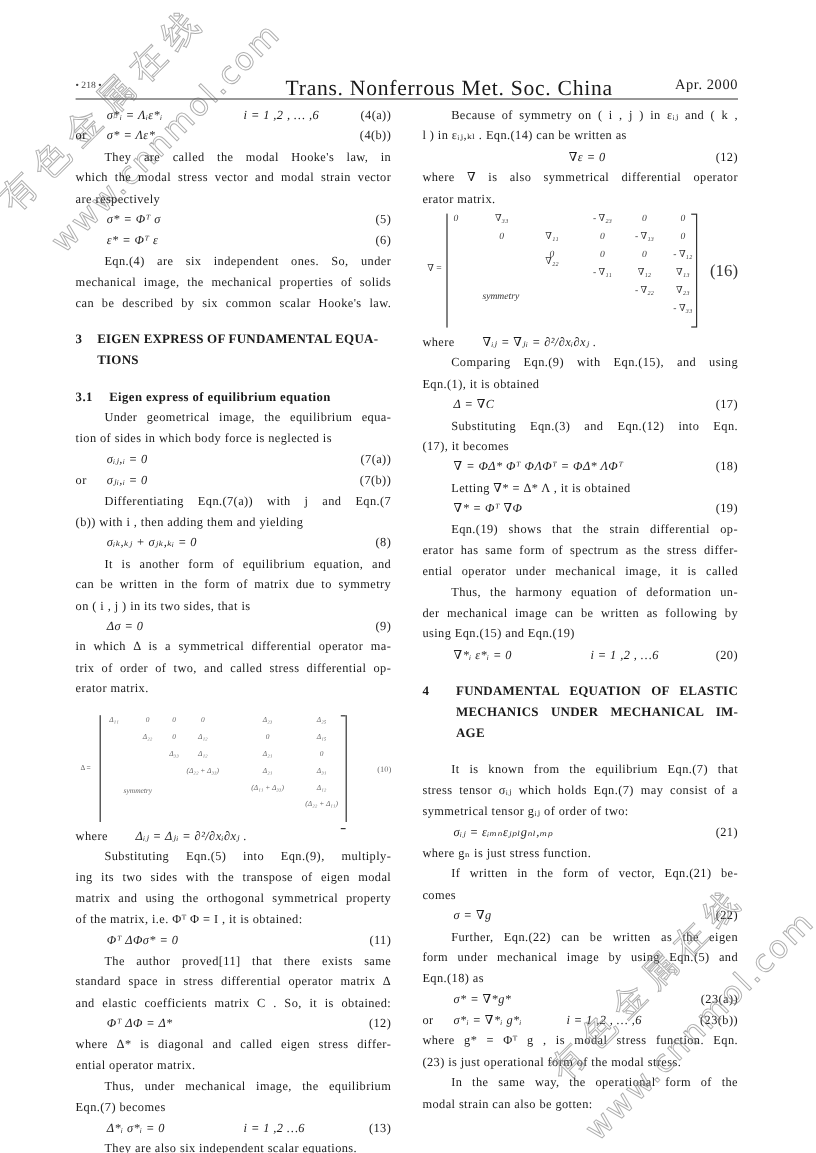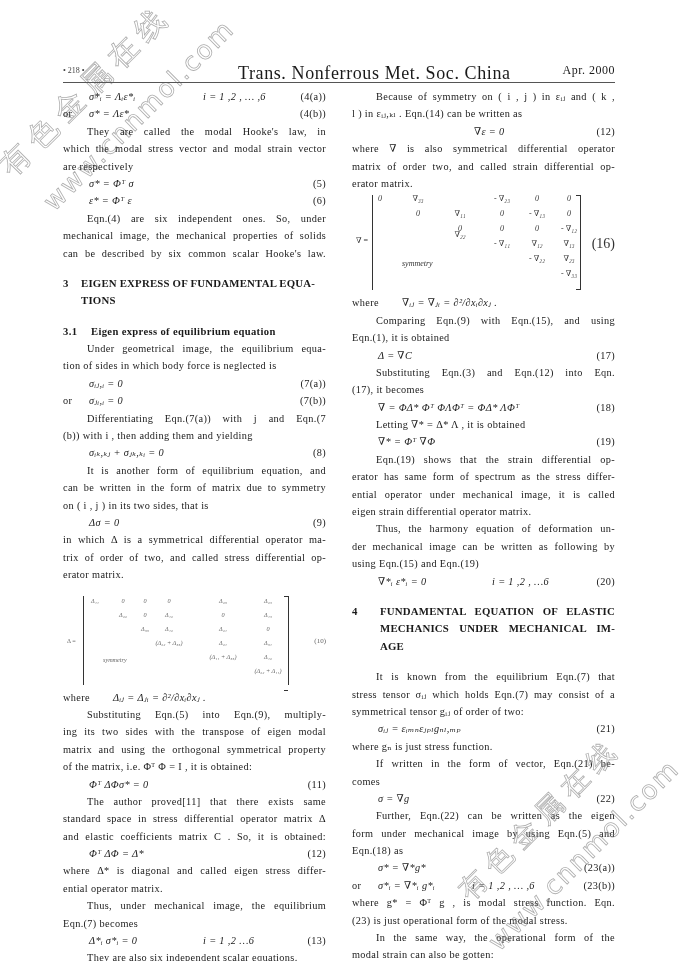--- a/index.html
+++ b/index.html
@@ -207,21 +207,20 @@
   <div>
     <div class="ln j ind">Because of symmetry on ( i , j ) in εᵢⱼ and ( k ,</div>
     <div class="ln">l ) in εᵢⱼ,ₖₗ . Eqn.(14) can be written as</div>
   </div>
   <div class="ln eq">
     <span style="padding-left:96px;">∇ε = 0</span>
     <span class="en">(12)</span>
   </div>
   <div>
     <div class="ln j">where    ∇ is also symmetrical differential operator</div>
-    <div class="ln j">matrix of order two, and called strain differential op-</div>
     <div class="ln">erator matrix.</div>
   </div>
   <div class="mat">
     <span class="lbl">∇ =</span>
     <span class="bl"></span>
     <span class="br" style="left:228px;"></span>
     <div id="mat16cells">
         <span class="c" style="left: 28px; top: 2px; transform: translateX(-50%);">0</span>
         <span class="c" style="left: 66px; top: 2px; transform: translateX(-50%);">∇₃₃</span>
         <span class="c" style="left: 108px; top: 2px; transform: translateX(-50%); margin-top: 36px;">∇₂₂</span>
@@ -269,21 +268,20 @@
   </div>
   <div class="ln ind">Letting ∇* = Δ* Λ , it is obtained</div>
   <div class="ln eq">
     <span>∇* = Φᵀ ∇Φ</span>
     <span class="en">(19)</span>
   </div>
   <div>
     <div class="ln j ind">Eqn.(19) shows that the strain differential op-</div>
     <div class="ln j">erator has same form of spectrum as the stress differ-</div>
     <div class="ln j">ential operator under mechanical image, it is called</div>
-    <div class="ln">eigen strain differential operator matrix.</div>
   </div>
   <div>
     <div class="ln j ind">Thus, the harmony equation of deformation un-</div>
     <div class="ln j">der mechanical image can be written as following by</div>
     <div class="ln">using Eqn.(15) and Eqn.(19)</div>
   </div>
   <div class="ln eq">
     <span>∇*ᵢ ε*ᵢ = 0</span>
     <span class="cond">i = 1 ,2 , …6</span>
     <span class="en">(20)</span>

